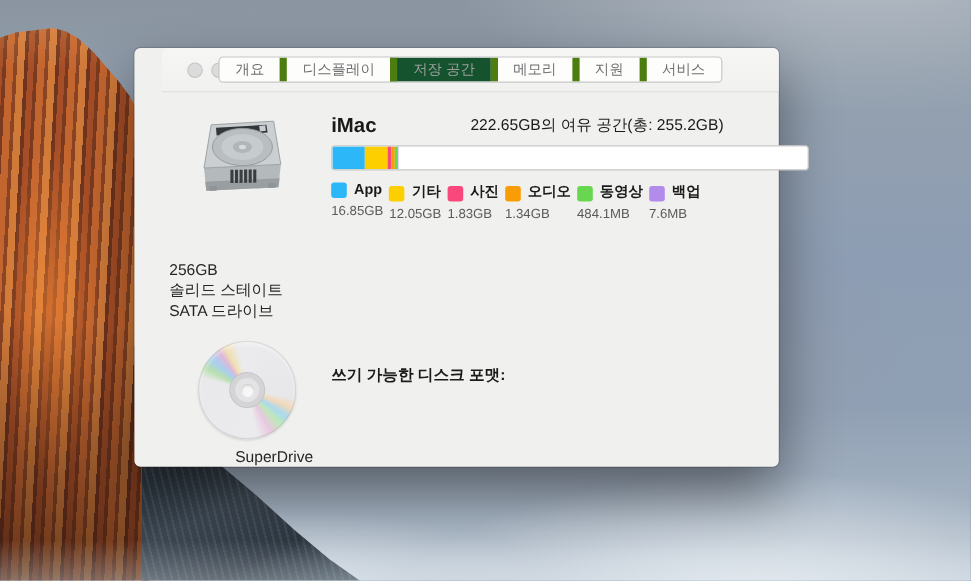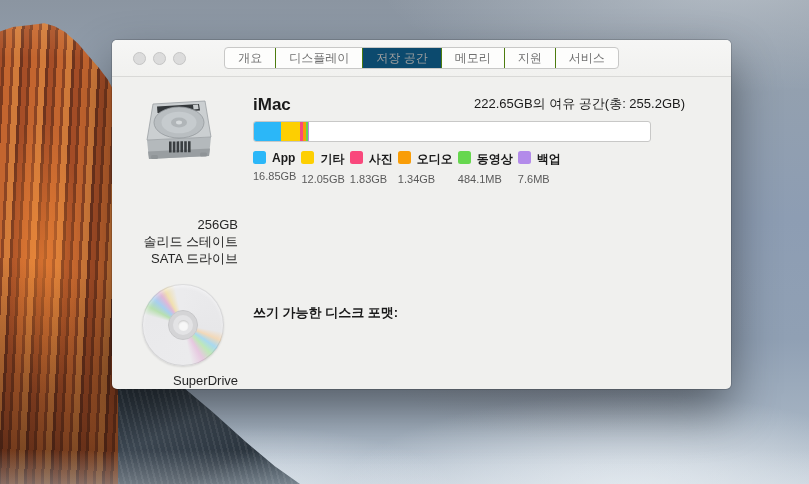--- a/index.html
+++ b/index.html
@@ -22,36 +22,36 @@
       radial-gradient(ellipse 55px 190px at 42px 260px, rgba(255,145,55,0.5), rgba(255,145,55,0) 75%),
       repeating-linear-gradient(93deg,#a64e27 0 5px,#7a3a1f 5px 8px,#c3652f 8px 14px,#8a4424 14px 17px,#d07a3a 17px 23px,#6e341e 23px 26px);}
   .darkrock{position:absolute;left:118px;bottom:0;width:182px;height:106px;
     clip-path:polygon(0 10%,9% 0,36% 9%,52% 32%,70% 60%,86% 83%,100% 100%,0 100%);
     background:
       repeating-linear-gradient(76deg, rgba(255,255,255,0.07) 0 2px, rgba(255,255,255,0) 2px 6px),
       linear-gradient(155deg,#222b33,#3d4853 40%,#2c3640 70%,#41505c);}
   .fog{position:absolute;inset:0;background:linear-gradient(0deg, rgba(222,230,237,0.35), rgba(222,230,237,0) 7%);pointer-events:none;}
 
   
-  .window{position:absolute;left:112px;top:40px;width:619px;height:349px;border-radius:5px;
-    background:#f0f0ee;box-shadow:0 0 0 1px rgba(0,0,0,0.14),0 22px 48px rgba(0,0,0,0.45);}
+  .window{position:absolute;left:112px;top:40px;width:537px;height:349px;border-radius:5px;
+    background:#f0f0ee;box-shadow:0 0 0 1px rgba(0,0,0,0.14),0 22px 48px rgba(0,0,0,0.45);padding-left:23px;}
   .titlebar{position:relative;height:37px;border-radius:5px 5px 0 0;background:linear-gradient(180deg,#f6f6f5,#f1f1ef);border-bottom:1px solid #d9d9d7;}
   .lights{position:absolute;left:21px;top:12px;display:flex;gap:7px;}
   .light{width:13px;height:13px;border-radius:50%;background:#dcdcdc;border:1px solid #c5c5c5;}
   .tabbar{position:absolute;left:0;right:0;top:7px;display:flex;justify-content:center;}
   .tabgroup{display:flex;border:1px solid #c8c8c7;border-radius:4px;overflow:hidden;background:#fdfdfc;height:22px;}
-  .tab{display:flex;align-items:center;padding:0 13px;font-size:12px;color:#6f6f6f;border-left:1px solid #4d7c0f;cursor:default;white-space:nowrap;}
+  .tab{display:flex;align-items:center;padding:0 13px;font-size:12px;color:#6f6f6f;border-left:6px solid #4d7c0f;cursor:default;white-space:nowrap;}
   .tab:first-child{border-left:none;}
-  .tab.selected{background:#0c4a6e;color:#9e9e9e;}
+  .tab.selected{background:#14532d;color:#9e9e9e;}
 
   .content{position:relative;height:311px;}
 
   
   .drive-icon{position:absolute;left:31px;top:18px;}
-  .drive-label{position:absolute;left:6px;top:139px;width:120px;text-align:right;font-size:13px;line-height:17px;color:#262626;}
+  .drive-label{position:absolute;left:6px;top:139px;width:120px;text-align:left;font-size:13px;line-height:17px;color:#262626;}
   .disc{position:absolute;left:30px;top:207px;width:82px;height:82px;border-radius:50%;
     background:
       conic-gradient(from 0deg,
         #ebebed 0deg,#e7e7e9 100deg,
         #f2d8b8 112deg,#a9d9f0 124deg,#bfe8b8 136deg,#e7c8e0 150deg,
         #ebebed 168deg,#e9e9eb 285deg,
         #b8e0b0 298deg,#a8cff0 312deg,#e0b8d8 324deg,#f0e0b0 333deg,
         #ebebed 348deg);
     box-shadow:inset 0 0 0 1px rgba(0,0,0,0.1),inset 0 2px 4px rgba(255,255,255,0.6),0 1px 2px rgba(0,0,0,0.12);}
   .disc-hub{position:absolute;left:50%;top:50%;width:30px;height:30px;margin:-15px 0 0 -15px;border-radius:50%;
@@ -59,21 +59,21 @@
   .disc-hole{position:absolute;left:50%;top:50%;width:11px;height:11px;margin:-5.5px 0 0 -5.5px;border-radius:50%;background:#f7f7f7;box-shadow:inset 0 1px 2px rgba(0,0,0,0.2);}
   .superdrive-label{position:absolute;left:6px;top:296px;width:120px;text-align:right;font-size:13px;color:#262626;}
 
   
   .vol-name{position:absolute;left:141px;top:18px;font-size:17px;font-weight:bold;color:#1a1a1a;}
   .free-space{position:absolute;right:46px;top:18px;font-size:13px;color:#1a1a1a;text-align:center;}
   .bar{position:absolute;left:141px;top:44px;width:398px;height:21px;background:#ffffff;border:1px solid #c8c8c7;border-radius:3px;overflow:hidden;display:flex;}
   .seg{height:100%;}
   .legend{position:absolute;left:141px;top:74px;display:flex;gap:5px;}
   .legend-item{display:flex;flex-direction:column;}
-  .legend-head{display:flex;align-items:flex-start;}
+  .legend-head{display:flex;align-items:flex-end;}
   .swatch{width:13px;height:13px;border-radius:2.5px;margin-right:6px;}
   .legend-label{font-size:12px;font-weight:bold;color:#1a1a1a;white-space:nowrap;}
   .legend-value{font-size:11px;color:#5a5a5a;margin-top:5px;white-space:nowrap;}
   .formats-title{position:absolute;left:141px;top:227px;font-size:13px;font-weight:bold;color:#1a1a1a;}
   .formats{position:absolute;left:141px;top:252px;font-size:13px;color:#1a1a1a;white-space:nowrap;}
 </style>
 </head>
 <body>
 
 <div class="stage">

